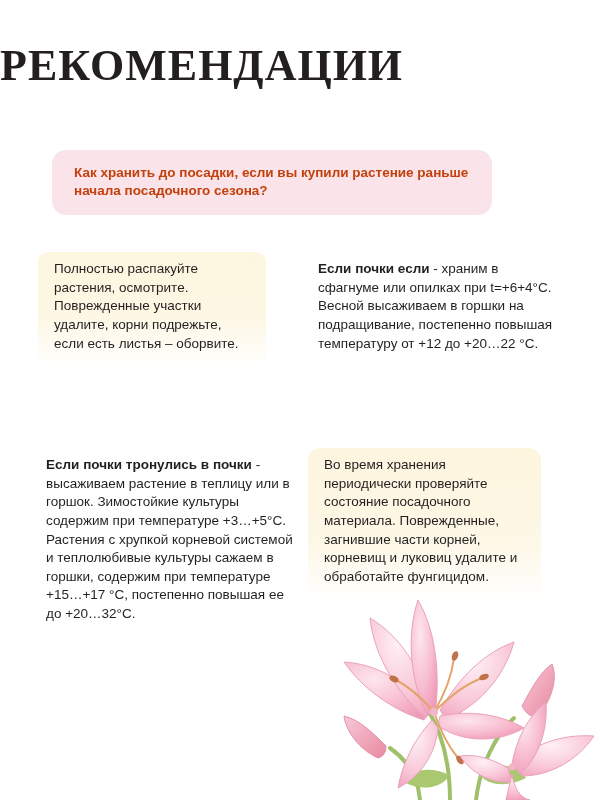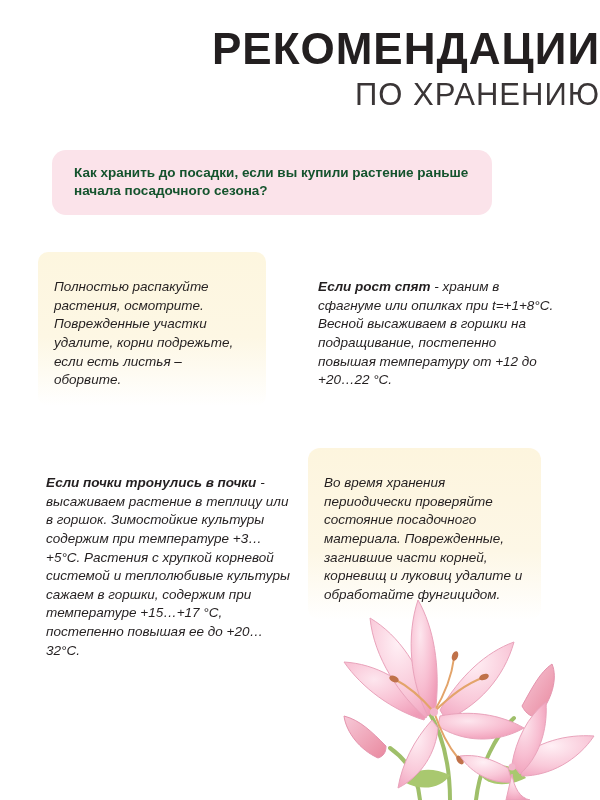--- a/index.html
+++ b/index.html
@@ -17,22 +17,23 @@
 
   .page {
     position: relative;
     width: 600px;
     height: 800px;
     overflow: hidden;
   }
 
   
   .title-block {
-    padding-top: 27px;
-    text-align: right;
+    padding-top: 44px;
+    text-align: left;
+    font-family: Liberation Serif, serif;
   }
   .title-main {
     font-size: 44px;
     font-weight: bold;
     letter-spacing: 1px;
     color: #231f20;
     line-height: 1.0;
     white-space: nowrap;
   }
   .title-sub {
@@ -52,31 +53,30 @@
     top: 150px;
     width: 440px;
     background: #fbe3ea;
     border-radius: 14px;
     padding: 14px 18px 15px 22px;
     box-sizing: border-box;
   }
   .question-text {
     font-size: 13.5px;
     font-weight: bold;
-    color: #14532d;
+    color: #c2410c;
     line-height: 1.32;
   }
 
   
   .card {
     position: absolute;
     box-sizing: border-box;
     border-radius: 10px;
-    padding: 26px 16px 16px 16px;
-    font-style: italic;
+    padding: 8px 16px 16px 16px;
   }
   .card p {
     margin: 0;
     font-size: 13.5px;
     line-height: 1.38;
     color: #231f20;
   }
   .card .lead {
     font-weight: bold;
   }
@@ -119,33 +119,32 @@
     pointer-events: none;
   }
 </style>
 </head>
 <body>
 
 <div class="page">
 
   <div class="title-block">
     <div class="title-main">РЕКОМЕНДАЦИИ</div>
-    <div class="title-sub">ПО ХРАНЕНИЮ</div>
   </div>
 
   <div class="question-banner">
     <div class="question-text">Как хранить до посадки, если вы купили растение раньше начала посадочного сезона?</div>
   </div>
 
   <div class="card" id="card-unpack">
     <p><span class="lead"></span><span>Полностью распакуйте растения, осмотрите. Поврежденные участки удалите, корни подрежьте, если есть листья – оборвите.</span></p>
   </div>
 
   <div class="card" id="card-dormant">
-    <p><span class="lead">Если рост спят</span><span> - храним в сфагнуме или опилках при t=+1+8°С. Весной высаживаем в горшки на подращивание, постепенно повышая температуру от +12 до +20…22 °С.</span></p>
+    <p><span class="lead">Если почки если</span><span> - храним в сфагнуме или опилках при t=+6+4°С. Весной высаживаем в горшки на подращивание, постепенно повышая температуру от +12 до +20…22 °С.</span></p>
   </div>
 
   <div class="card" id="card-growing">
     <p><span class="lead">Если почки тронулись в почки</span><span> - высаживаем растение в теплицу или в горшок. Зимостойкие культуры содержим при температуре +3…+5°С. Растения с хрупкой корневой системой и теплолюбивые культуры сажаем в горшки, содержим при температуре +15…+17 °С, постепенно повышая ее до +20…32°С.</span></p>
   </div>
 
   <div class="card" id="card-inspect">
     <p><span class="lead"></span><span>Во время хранения периодически проверяйте состояние посадочного материала. Поврежденные, загнившие части корней, корневищ и луковиц удалите и обработайте фунгицидом.</span></p>
   </div>
 

